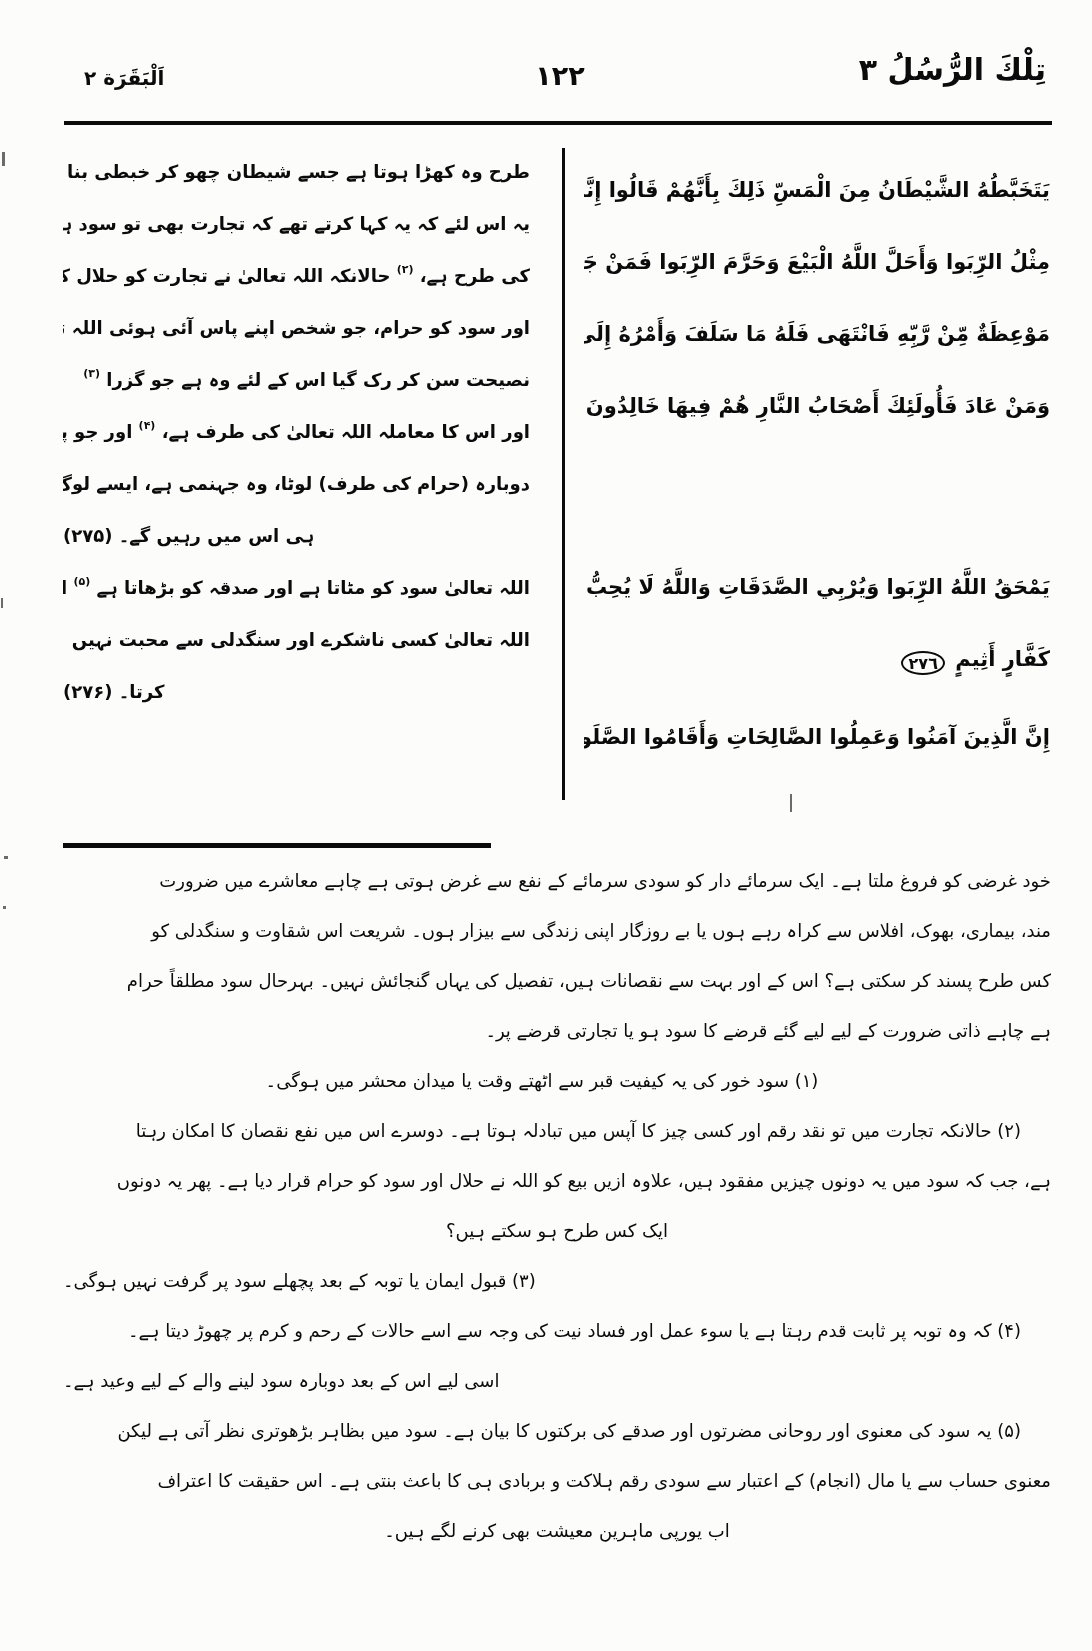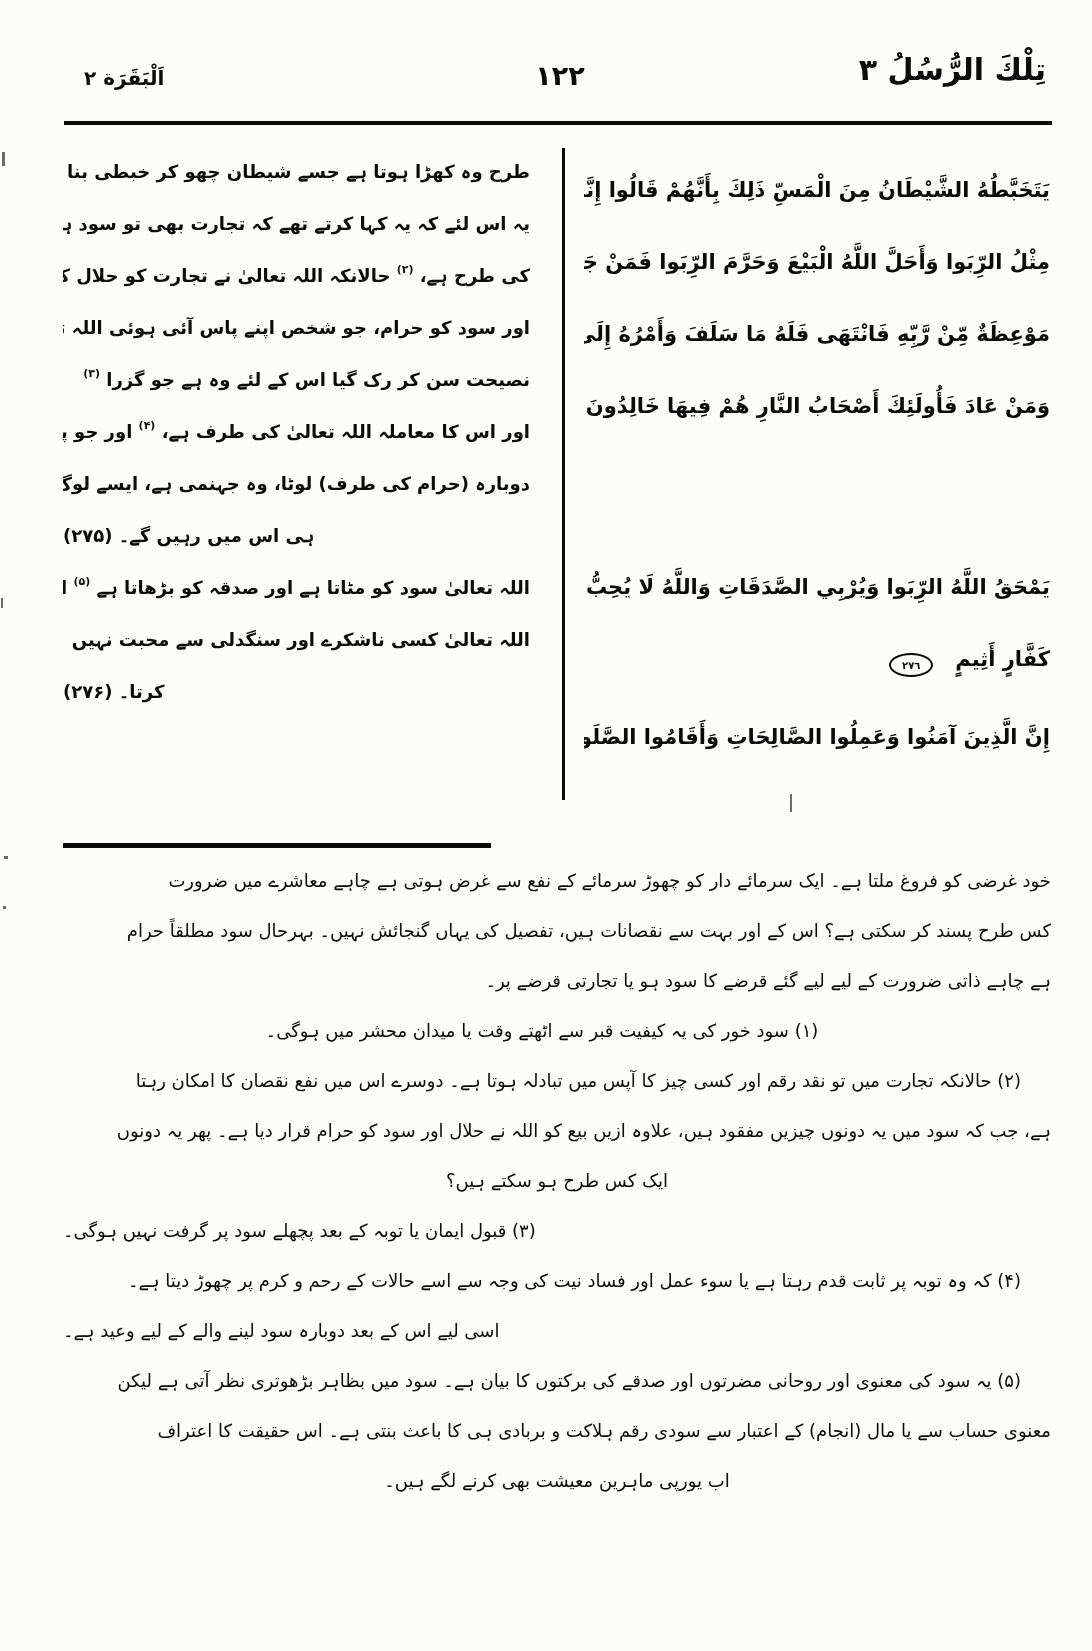--- a/index.html
+++ b/index.html
@@ -31,22 +31,22 @@
   .f-ln { height:50px; line-height:50px; font-size:18px; white-space:nowrap; overflow:hidden; }
   .fn-indent { padding-right:30px; }
   
   .right  { text-align:right; }
   .left   { text-align:left; }
   .center { text-align:center; }
   
   .vmark {
     display:inline-block; width:44px; height:24px; line-height:21px;
     border:2px solid var(--ink); border-radius:50%;
-    font-size:10px; font-weight:bold; text-align:center;
-    margin:0 22px; vertical-align:-3px; letter-spacing:0;
+    font-size:16px; font-weight:bold; text-align:center;
+    margin:0 10px; vertical-align:-3px; letter-spacing:0;
   }
   
   .artifact { position:absolute; background:#6b6b6b; }
   .a1 { left:2px;  top:152px; width:3px; height:14px; }
   .a2 { left:1px;  top:598px; width:2px; height:10px; }
   .a3 { left:790px; top:794px; width:2px; height:18px; }
   .a4 { left:4px;  top:856px; width:4px; height:3px; }
   .a5 { left:3px;  top:906px; width:3px; height:3px; }
 </style>
 </head>
@@ -84,21 +84,22 @@
       <div class="t-ln right">اور اس کا معاملہ اللہ تعالیٰ کی طرف ہے، <sup>(۴)</sup> اور جو پھر</div>
       <div class="t-ln right">دوبارہ (حرام کی طرف) لوٹا، وہ جہنمی ہے، ایسے لوگ، ہمیشہ</div>
       <div class="t-ln left">ہی اس میں رہیں گے۔ (۲۷۵)</div>
       <div class="t-ln right">اللہ تعالیٰ سود کو مٹاتا ہے اور صدقہ کو بڑھاتا ہے <sup>(۵)</sup> اور</div>
       <div class="t-ln right">اللہ تعالیٰ کسی ناشکرے اور سنگدلی سے محبت نہیں</div>
       <div class="t-ln left">کرتا۔ (۲۷۶)</div>
     </section>
 
   <div class="footnote-rule"></div>
   <section class="footnotes">
-      <div class="f-ln right">خود غرضی کو فروغ ملتا ہے۔ ایک سرمائے دار کو چھوڑ سرمائے کے نفع سے غرض ہوتی ہے چاہے معاشرے میں ضرورت</div>
+      <div class="f-ln right">خود غرضی کو فروغ ملتا ہے۔ ایک سرمائے دار کو سودی سرمائے کے نفع سے غرض ہوتی ہے چاہے معاشرے میں ضرورت</div>
+      <div class="f-ln right">مند، بیماری، بھوک، افلاس سے کراہ رہے ہوں یا بے روزگار اپنی زندگی سے بیزار ہوں۔ شریعت اس شقاوت و سنگدلی کو</div>
       <div class="f-ln right">کس طرح پسند کر سکتی ہے؟ اس کے اور بہت سے نقصانات ہیں، تفصیل کی یہاں گنجائش نہیں۔ بہرحال سود مطلقاً حرام</div>
       <div class="f-ln right">ہے چاہے ذاتی ضرورت کے لیے لیے گئے قرضے کا سود ہو یا تجارتی قرضے پر۔</div>
       <div class="f-ln center fn-indent">(۱) سود خور کی یہ کیفیت قبر سے اٹھتے وقت یا میدان محشر میں ہوگی۔</div>
       <div class="f-ln right fn-indent">(۲) حالانکہ تجارت میں تو نقد رقم اور کسی چیز کا آپس میں تبادلہ ہوتا ہے۔ دوسرے اس میں نفع نقصان کا امکان رہتا</div>
       <div class="f-ln right">ہے، جب کہ سود میں یہ دونوں چیزیں مفقود ہیں، علاوہ ازیں بیع کو اللہ نے حلال اور سود کو حرام قرار دیا ہے۔ پھر یہ دونوں</div>
       <div class="f-ln center">ایک کس طرح ہو سکتے ہیں؟</div>
       <div class="f-ln left fn-indent">(۳) قبول ایمان یا توبہ کے بعد پچھلے سود پر گرفت نہیں ہوگی۔</div>
       <div class="f-ln right fn-indent">(۴) کہ وہ توبہ پر ثابت قدم رہتا ہے یا سوء عمل اور فساد نیت کی وجہ سے اسے حالات کے رحم و کرم پر چھوڑ دیتا ہے۔</div>
       <div class="f-ln left">اسی لیے اس کے بعد دوبارہ سود لینے والے کے لیے وعید ہے۔</div>
       <div class="f-ln right fn-indent">(۵) یہ سود کی معنوی اور روحانی مضرتوں اور صدقے کی برکتوں کا بیان ہے۔ سود میں بظاہر بڑھوتری نظر آتی ہے لیکن</div>

